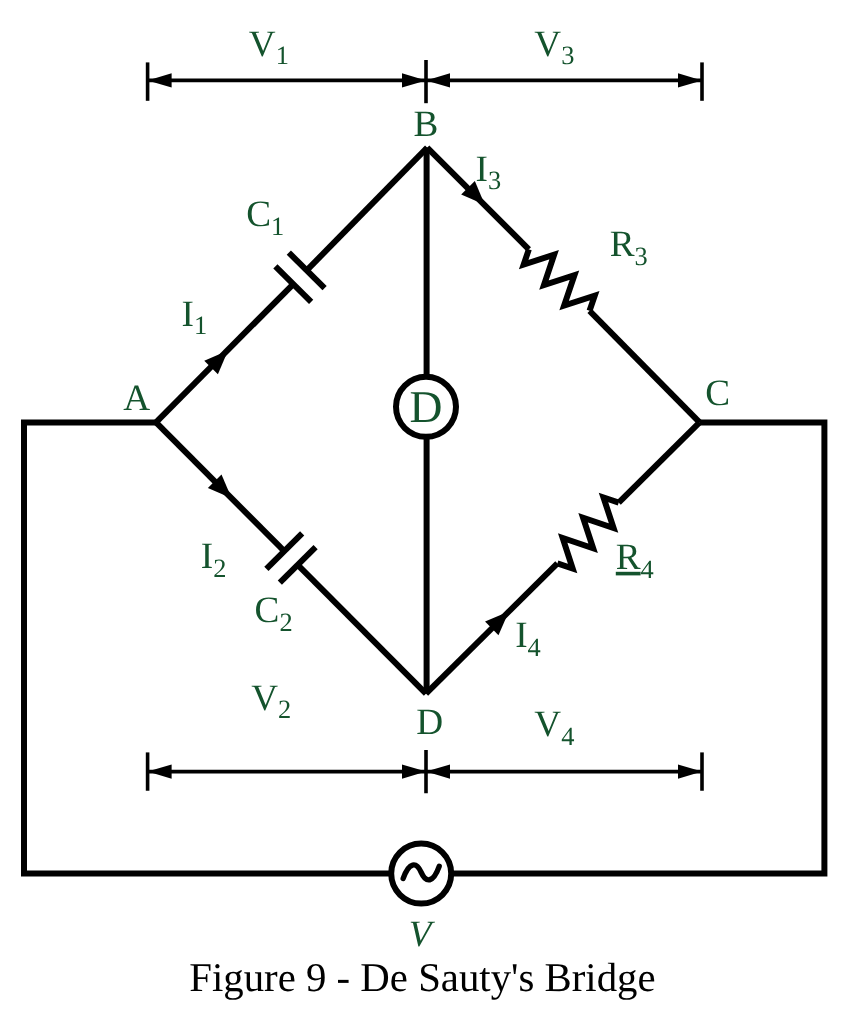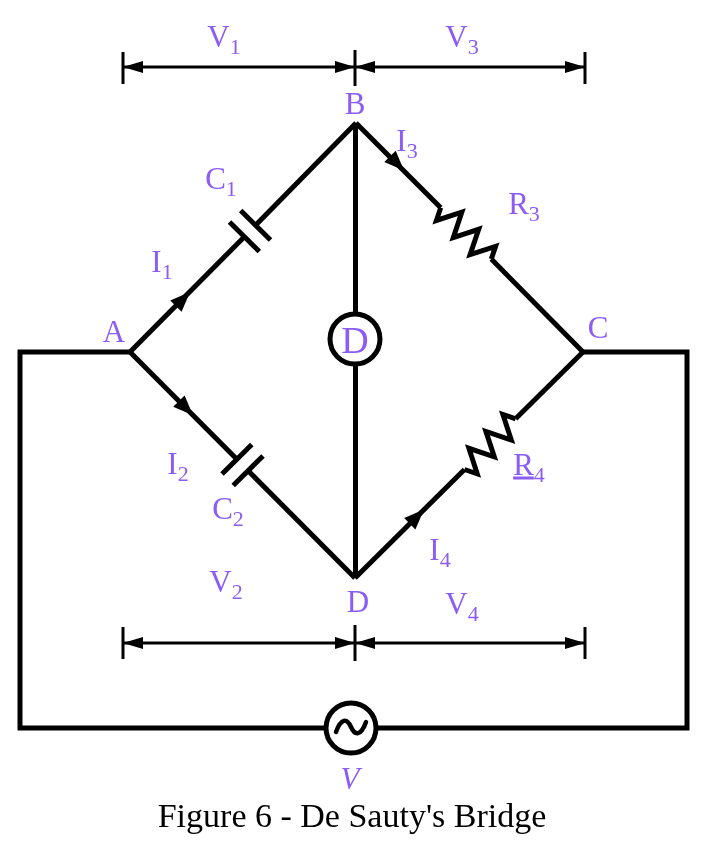--- a/index.html
+++ b/index.html
@@ -11,21 +11,21 @@
     color:#000;
     overflow:hidden;
   }
   svg{position:absolute;left:0;top:0;}
   .lbl{
     position:absolute;
     transform:translate(-50%,-50%);
     font-size:31px;
     line-height:1;
     white-space:nowrap;
-    color:#8b5cf6;
+    color:#14532d;
   }
   .lbl .sub{font-size:22px;vertical-align:-7px;}
   .lbl.det{font-size:38px;}
   .lbl.italic{font-style:italic;}
   .caption{
     position:absolute;
     transform:translate(-50%,-50%);
     font-size:34px;
     white-space:nowrap;
   }
@@ -105,22 +105,22 @@
   <div class="lbl italic" style="left:350px;top:778px;"><span>V</span></div>
 
   <div class="lbl" style="left:224px;top:39px;"><span>V</span><span class="sub">1</span></div>
   <div class="lbl" style="left:462px;top:39px;"><span>V</span><span class="sub">3</span></div>
   <div class="lbl" style="left:226px;top:584px;"><span>V</span><span class="sub">2</span></div>
   <div class="lbl" style="left:462px;top:606px;"><span>V</span><span class="sub">4</span></div>
 
   <div class="lbl" style="left:162px;top:264px;"><span>I</span><span class="sub">1</span></div>
   <div class="lbl" style="left:178px;top:434px;margin-top:32px;"><span>I</span><span class="sub">2</span></div>
   <div class="lbl" style="left:407px;top:143px;"><span>I</span><span class="sub">3</span></div>
-  <div class="lbl" style="left:440px;top:532px;margin-top:20px;"><span>I</span><span class="sub">4</span></div>
+  <div class="lbl" style="left:440px;top:532px;"><span>I</span><span class="sub">4</span></div>
 
   <div class="lbl" style="left:221px;top:181px;"><span>C</span><span class="sub">1</span></div>
   <div class="lbl" style="left:228px;top:511px;"><span>C</span><span class="sub">2</span></div>
   <div class="lbl" style="left:524px;top:206px;"><span>R</span><span class="sub">3</span></div>
   <div class="lbl" style="left:529px;top:467px;text-decoration:underline;"><span>R</span><span class="sub">4</span></div>
 
-  <div class="caption" style="left:352px;top:816px;">Figure 6 - De Sauty's Bridge</div>
+  <div class="caption" style="left:352px;top:816px;">Figure 9 - De Sauty's Bridge</div>
 
 </div>
 
 </body></html>

